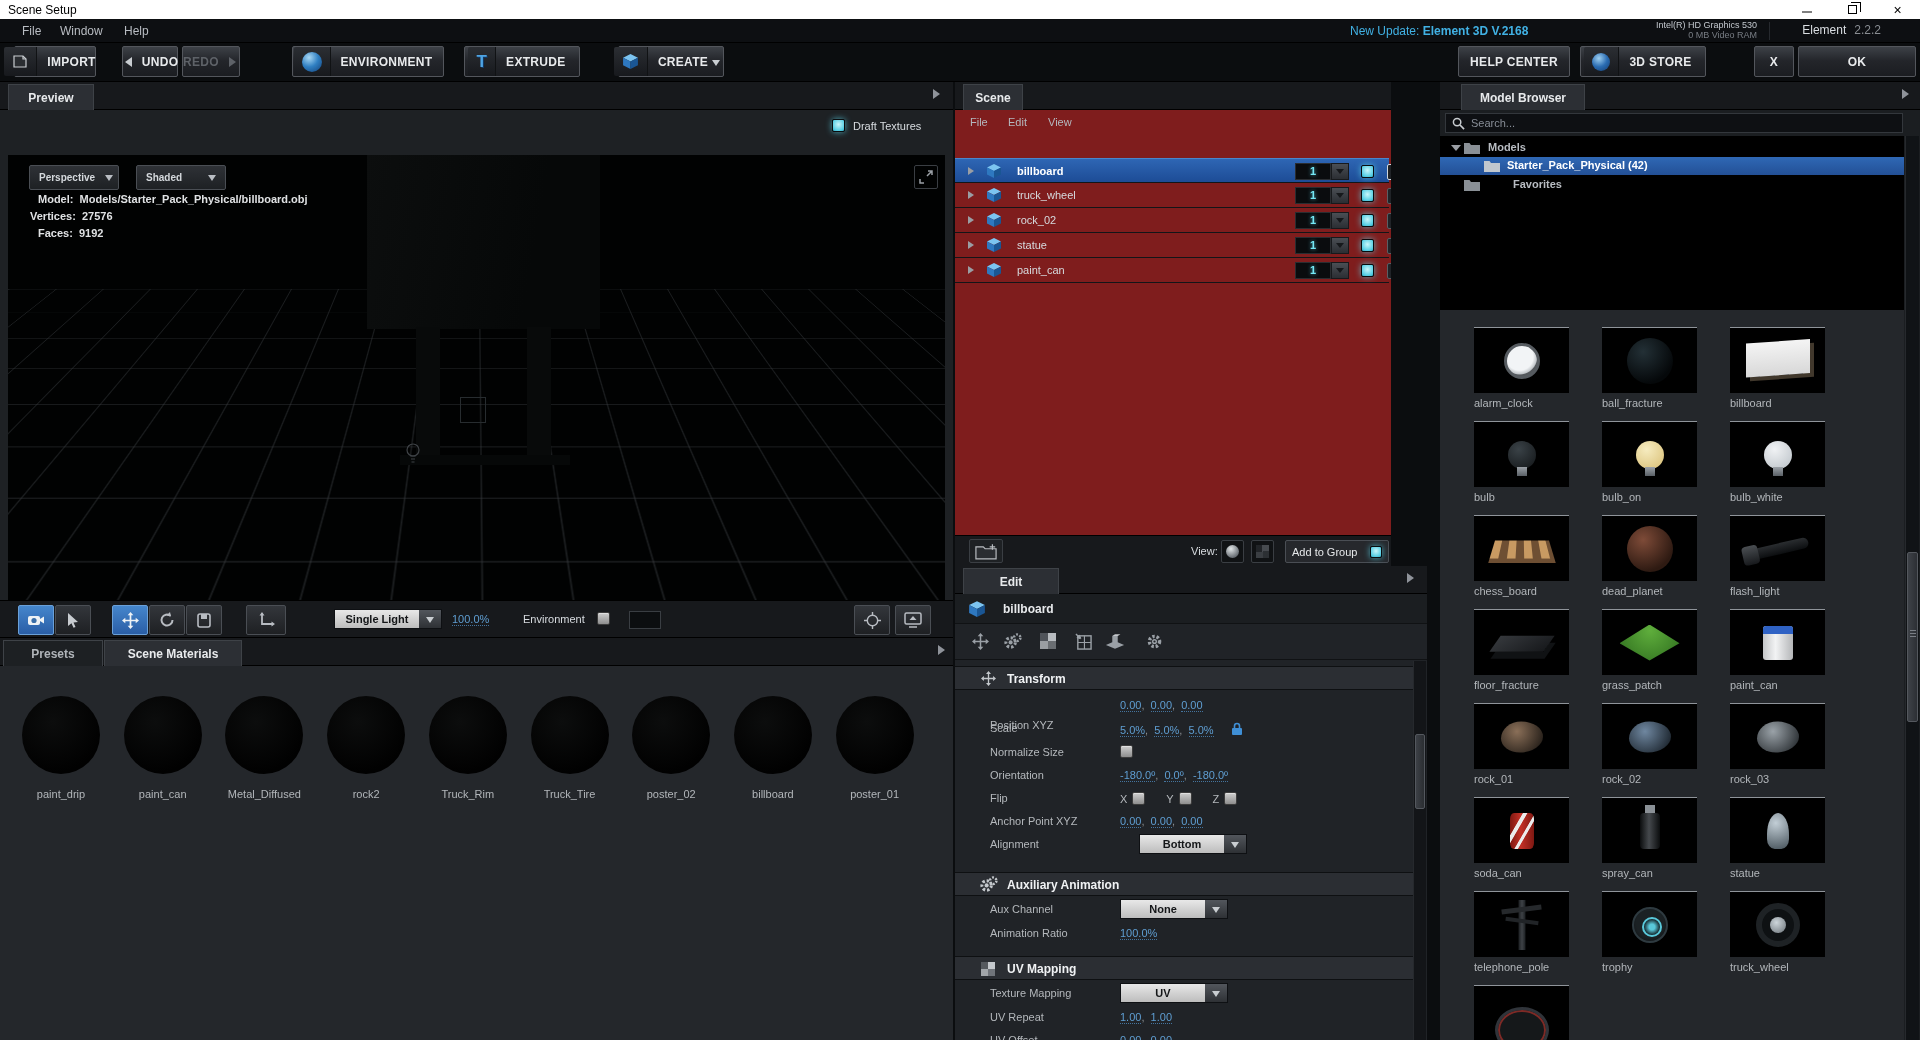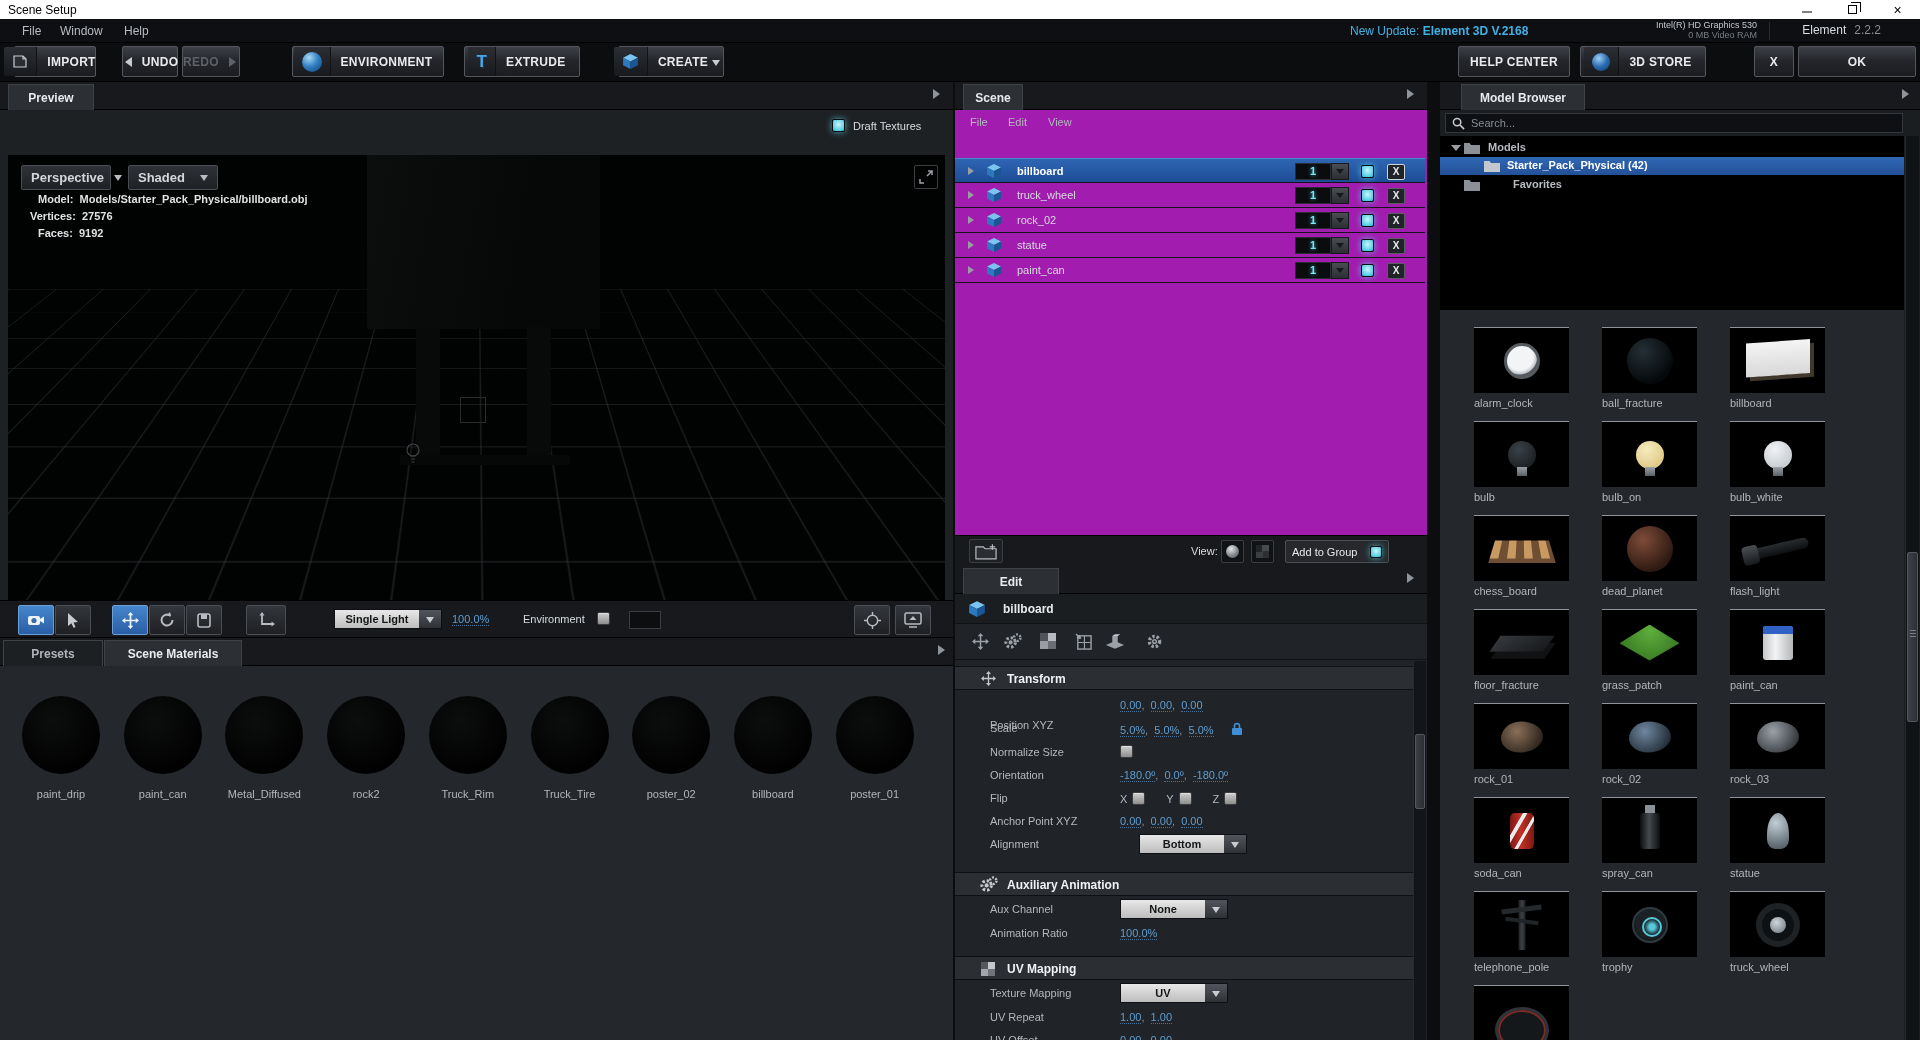--- a/index.html
+++ b/index.html
@@ -63,21 +63,21 @@
 #draft-row{position:absolute;left:0;top:28px;right:0;height:45px;background:#1e2124;}
 #draft-check{position:absolute;left:832px;top:9px;}
 #draft-label{position:absolute;left:853px;top:10px;color:#d8dce0;font-size:11px;}
 #viewport{position:absolute;left:8px;top:73px;width:937px;height:445px;background:#010202;overflow:hidden;}
 #gridfloor{position:absolute;left:-35%;top:30%;width:170%;height:175%;background-image:linear-gradient(rgba(62,66,70,.42) 1px,transparent 1px),linear-gradient(90deg,rgba(62,66,70,.42) 1px,transparent 1px);background-size:47px 47px;transform:perspective(650px) rotateX(63deg);transform-origin:50% 0;}
 #bb-panel{position:absolute;left:359px;top:-10px;width:233px;height:184px;background:linear-gradient(100deg,#0c0e0e,#060808 70%);}
 #bb-leg1{position:absolute;left:408px;top:172px;width:24px;height:136px;background:#080a0a;}
 #bb-leg2{position:absolute;left:519px;top:172px;width:24px;height:136px;background:#080a0a;}
 #bb-base{position:absolute;left:392px;top:300px;width:170px;height:10px;background:#060808;}
 #light-wirebox{position:absolute;left:452px;top:242px;width:26px;height:26px;border:1px solid #272c2f;}
-.vp-ddl{position:absolute;height:25px;border:1px solid #4a4e54;background:linear-gradient(#2e3136,#1e2124);color:#d4d8dc;font-weight:bold;font-size:13px;display:flex;align-items:center;justify-content:space-between;padding:0 9px;border-radius:2px;}
+.vp-ddl{position:absolute;height:25px;border:1px solid #4a4e54;background:linear-gradient(#2e3136,#1e2124);color:#d4d8dc;font-weight:bold;font-size:10px;display:flex;align-items:center;justify-content:space-between;padding:0 9px;border-radius:2px;margin-left:8px;}
 .vp-ddl::after{content:"";width:0;height:0;border:4px solid transparent;border-top:6px solid #b9bdc3;margin:5px 0 0 10px;}
 #vp-view-ddl{left:13px;top:10px;width:90px;}
 #vp-shade-ddl{left:120px;top:10px;width:90px;}
 .vp-info{position:absolute;color:#e0e2e4;font-size:11px;font-weight:bold;}
 #vp-expand{position:absolute;left:906px;top:10px;width:24px;height:24px;border:1px solid #3a3e43;border-radius:2px;display:flex;align-items:center;justify-content:center;}
 
 
 #vtoolbar{position:absolute;left:0;top:600px;width:953px;height:38px;background:#17191c;border-top:1px solid #000;border-bottom:1px solid #000;}
 .vt-btn{position:absolute;top:4px;width:36px;height:30px;border:1px solid #4a4e54;border-radius:2px;background:linear-gradient(#33363b,#1e2023);display:flex;align-items:center;justify-content:center;}
 .vt-btn.active{background:linear-gradient(#4586cc,#2a5ea6);border-color:#6aa0d8;}
@@ -90,21 +90,21 @@
 
 #materials-panel{left:0;top:638px;width:953px;height:402px;background:#24272b;}
 #mat-tab-presets{left:3px;width:100px;}
 #mat-tab-scene{left:104px;width:138px;}
 #materials-collapse{left:938px;}
 .mat-item{position:absolute;width:100px;text-align:center;}
 .mat-sphere{width:78px;height:78px;margin:0 auto;border-radius:50%;background:radial-gradient(circle at 40% 33%,#0c0d0d,#010101 72%);}
 .mat-label{display:block;margin-top:14px;color:#b2b6ba;font-size:11px;}
 
 
-#scene-panel{left:955px;top:82px;width:472px;height:484px;background:#a21caf;}
+#scene-panel{left:955px;top:82px;width:436px;height:484px;background:#7f1d1d;}
 #scene-tab{left:8px;width:60px;}
 #scene-collapse{left:452px;}
 .scene-menu{position:absolute;top:34px;font-size:11px;color:#b4b8be;}
 #scene-rows{position:absolute;left:0;top:76px;right:2px;}
 .scene-row{position:relative;height:25px;border-bottom:1px solid #131518;}
 .scene-row.sel{background:linear-gradient(#2e66b4,#1d4c96);border-top:1px solid #4a86cc;}
 .scene-row .expander{position:absolute;left:13px;top:8px;width:0;height:0;border:4px solid transparent;border-left:6px solid #9a9ea4;}
 .scene-row .cube16{position:absolute;left:31px;top:4px;}
 .scene-row .row-name{position:absolute;left:62px;top:6px;color:#d6dade;font-size:11px;}
 .scene-row.sel .row-name{color:#fff;font-weight:bold;}

